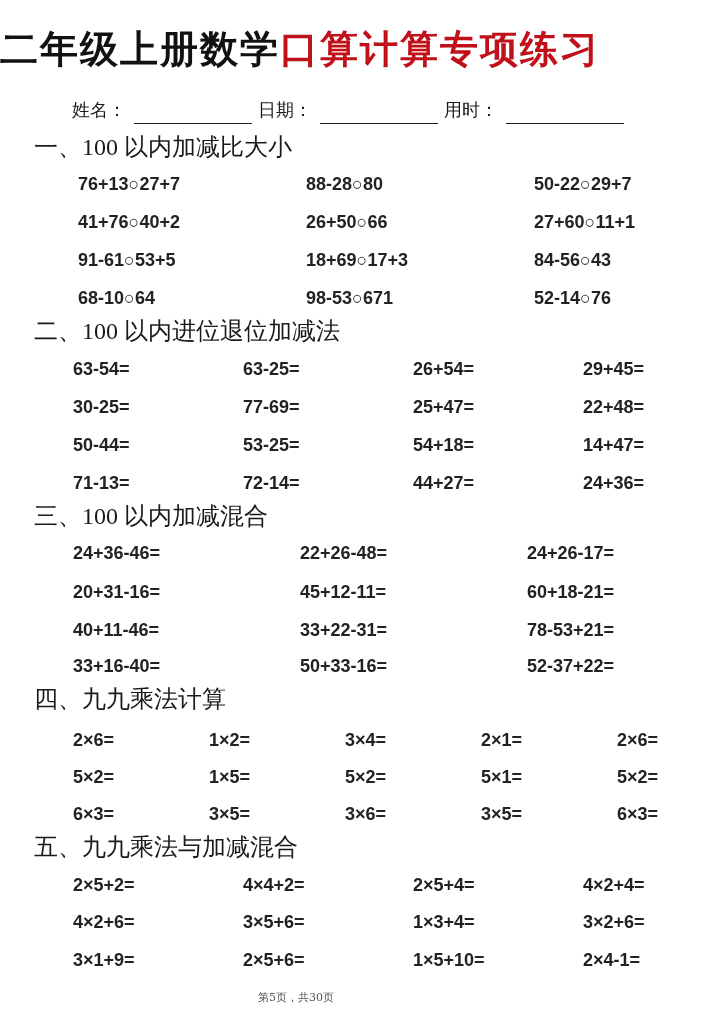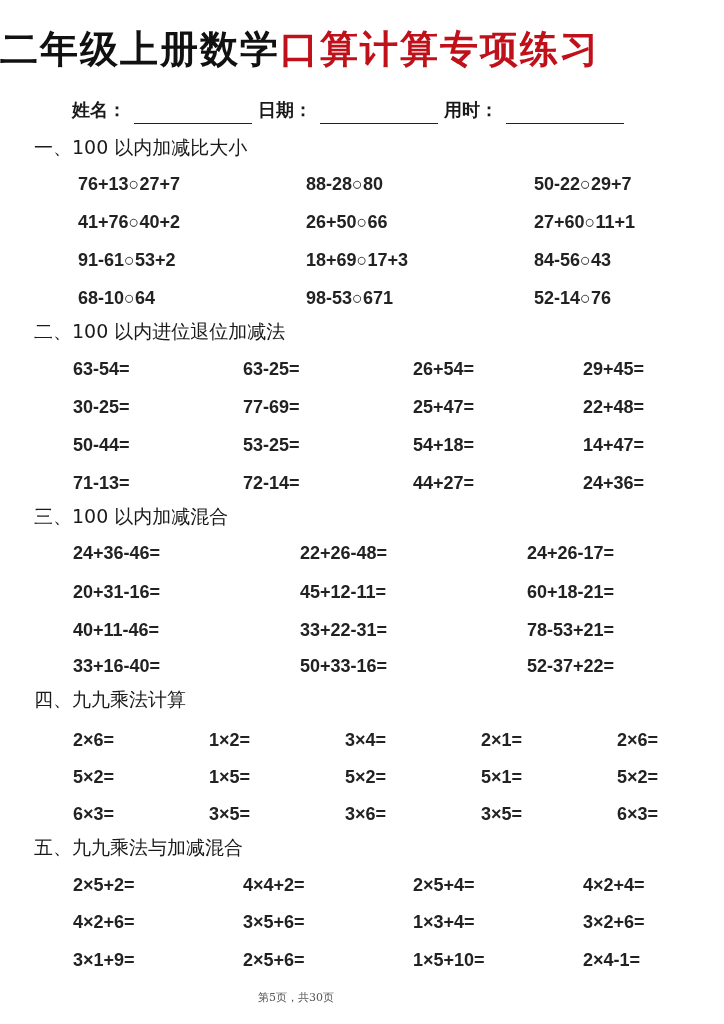--- a/index.html
+++ b/index.html
@@ -28,36 +28,37 @@
     .title .red { color: #c0111a; }
 
     .info {
       position: absolute;
       top: 96px; left: 72px;
       font-size: 18px;
       line-height: 28px;
       white-space: nowrap;
       display: flex; align-items: flex-end;
     }
-    .info .label { margin-right: 8px; font-weight: bold; }
+    .info .label { margin-right: 8px; }
     .info .blank {
       display: inline-block;
       width: 118px;
       border-bottom: 1.5px solid #222;
       height: 20px;
       margin-right: 4px;
     }
 
     .section-title {
       position: absolute;
       left: 34px;
-      font-size: 19px;
+      font-size: 24px;
       line-height: 26px;
       white-space: nowrap;
       color: #1a1a1a;
+      font-family: Liberation Serif, serif;
     }
     .row {
       position: absolute;
       left: 0; width: 724px; height: 28px; font-weight: bold;
     }
     .cell {
       position: absolute;
       font-family: "Liberation Sans", "DejaVu Sans", sans-serif;
       font-size: 18px;
       line-height: 28px;
@@ -94,21 +95,21 @@
   <span class="cell" style="left:78px">76+13○27+7</span>
   <span class="cell" style="left:306px">88-28○80</span>
   <span class="cell" style="left:534px">50-22○29+7</span>
 </div>
 <div class="row" style="top:208px">
   <span class="cell" style="left:78px">41+76○40+2</span>
   <span class="cell" style="left:306px">26+50○66</span>
   <span class="cell" style="left:534px">27+60○11+1</span>
 </div>
 <div class="row" style="top:246px">
-  <span class="cell" style="left:78px">91-61○53+2</span>
+  <span class="cell" style="left:78px">91-61○53+5</span>
   <span class="cell" style="left:306px">18+69○17+3</span>
   <span class="cell" style="left:534px">84-56○43</span>
 </div>
 <div class="row" style="top:284px">
   <span class="cell" style="left:78px">68-10○64</span>
   <span class="cell" style="left:306px">98-53○671</span>
   <span class="cell" style="left:534px">52-14○76</span>
 </div>
 
 <div class="section-title" style="top:318px">二、100 以内进位退位加减法</div>

